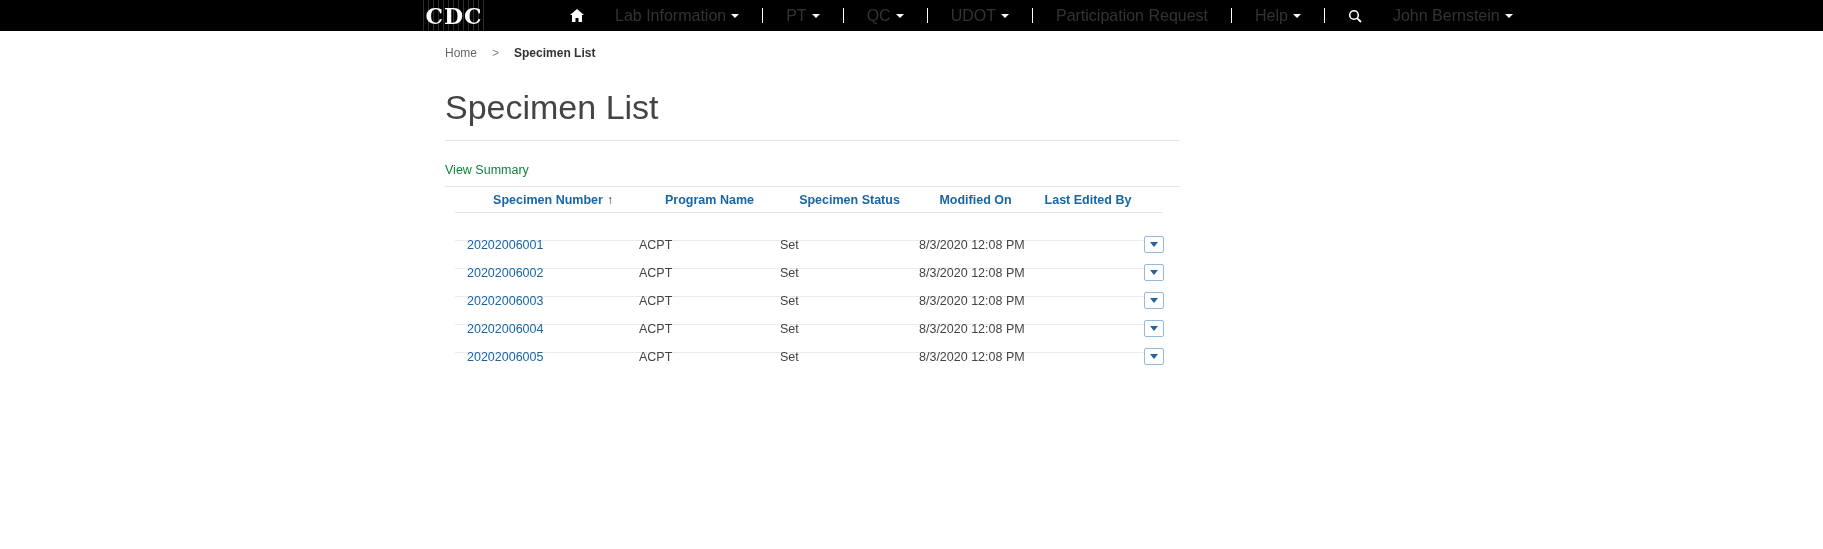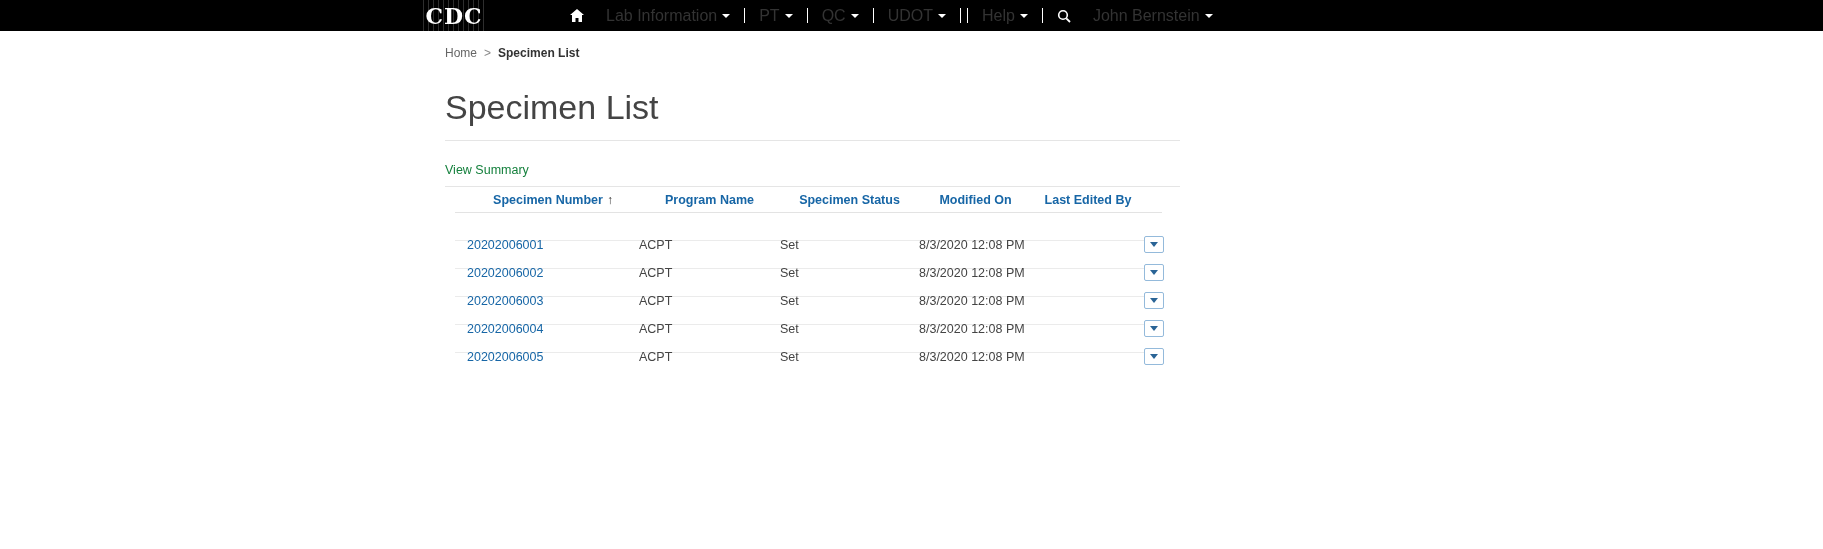--- a/index.html
+++ b/index.html
@@ -36,20 +36,21 @@
     letter-spacing: 1px;
     display: flex;
     align-items: center;
     justify-content: center;
     border-right: 2px solid #000;
   }
   .nav-items {
     display: flex;
     align-items: center;
     margin-left: 72px;
+    gap: 9px;
   }
   .nav-item {
     display: flex;
     align-items: center;
     gap: 5px;
     padding: 0 11px;
     height: 31px;
     cursor: pointer;
     white-space: nowrap;
     font-weight: 400;
@@ -72,21 +73,21 @@
   
   .content {
     margin-left: 445px;
     width: 735px;
   }
   .breadcrumb {
     padding-top: 15px;
     font-size: 12px;
     color: #666;
     display: flex;
-    gap: 7px;
+    gap: 15px;
     align-items: center;
   }
   .breadcrumb .bc-home { color: #666; cursor: pointer; }
   .breadcrumb .bc-sep { color: #888; }
   .breadcrumb .bc-current { color: #333; font-weight: bold; }
 
   .page-title {
     font-size: 34px;
     font-weight: 300;
     color: #444;
@@ -218,20 +219,23 @@
     <div class="nav-item">
       <span>QC</span>
       <span class="caret-down"></span>
     </div>
     <div class="nav-sep"></div>
     <div class="nav-item">
       <span>UDOT</span>
       <span class="caret-down"></span>
     </div>
     <div class="nav-sep"></div>
+    <div class="nav-item">
+      <span>Participation Request</span>
+    </div>
     <div class="nav-sep"></div>
     <div class="nav-item">
       <span>Help</span>
       <span class="caret-down"></span>
     </div>
     <div class="nav-sep"></div>
     <div class="nav-item">
       <span class="nav-icon">
         <svg width="14" height="14" viewBox="0 0 14 14">
             <circle cx="6" cy="6" r="4.3" fill="none" stroke="#fff" stroke-width="1.6"></circle>

